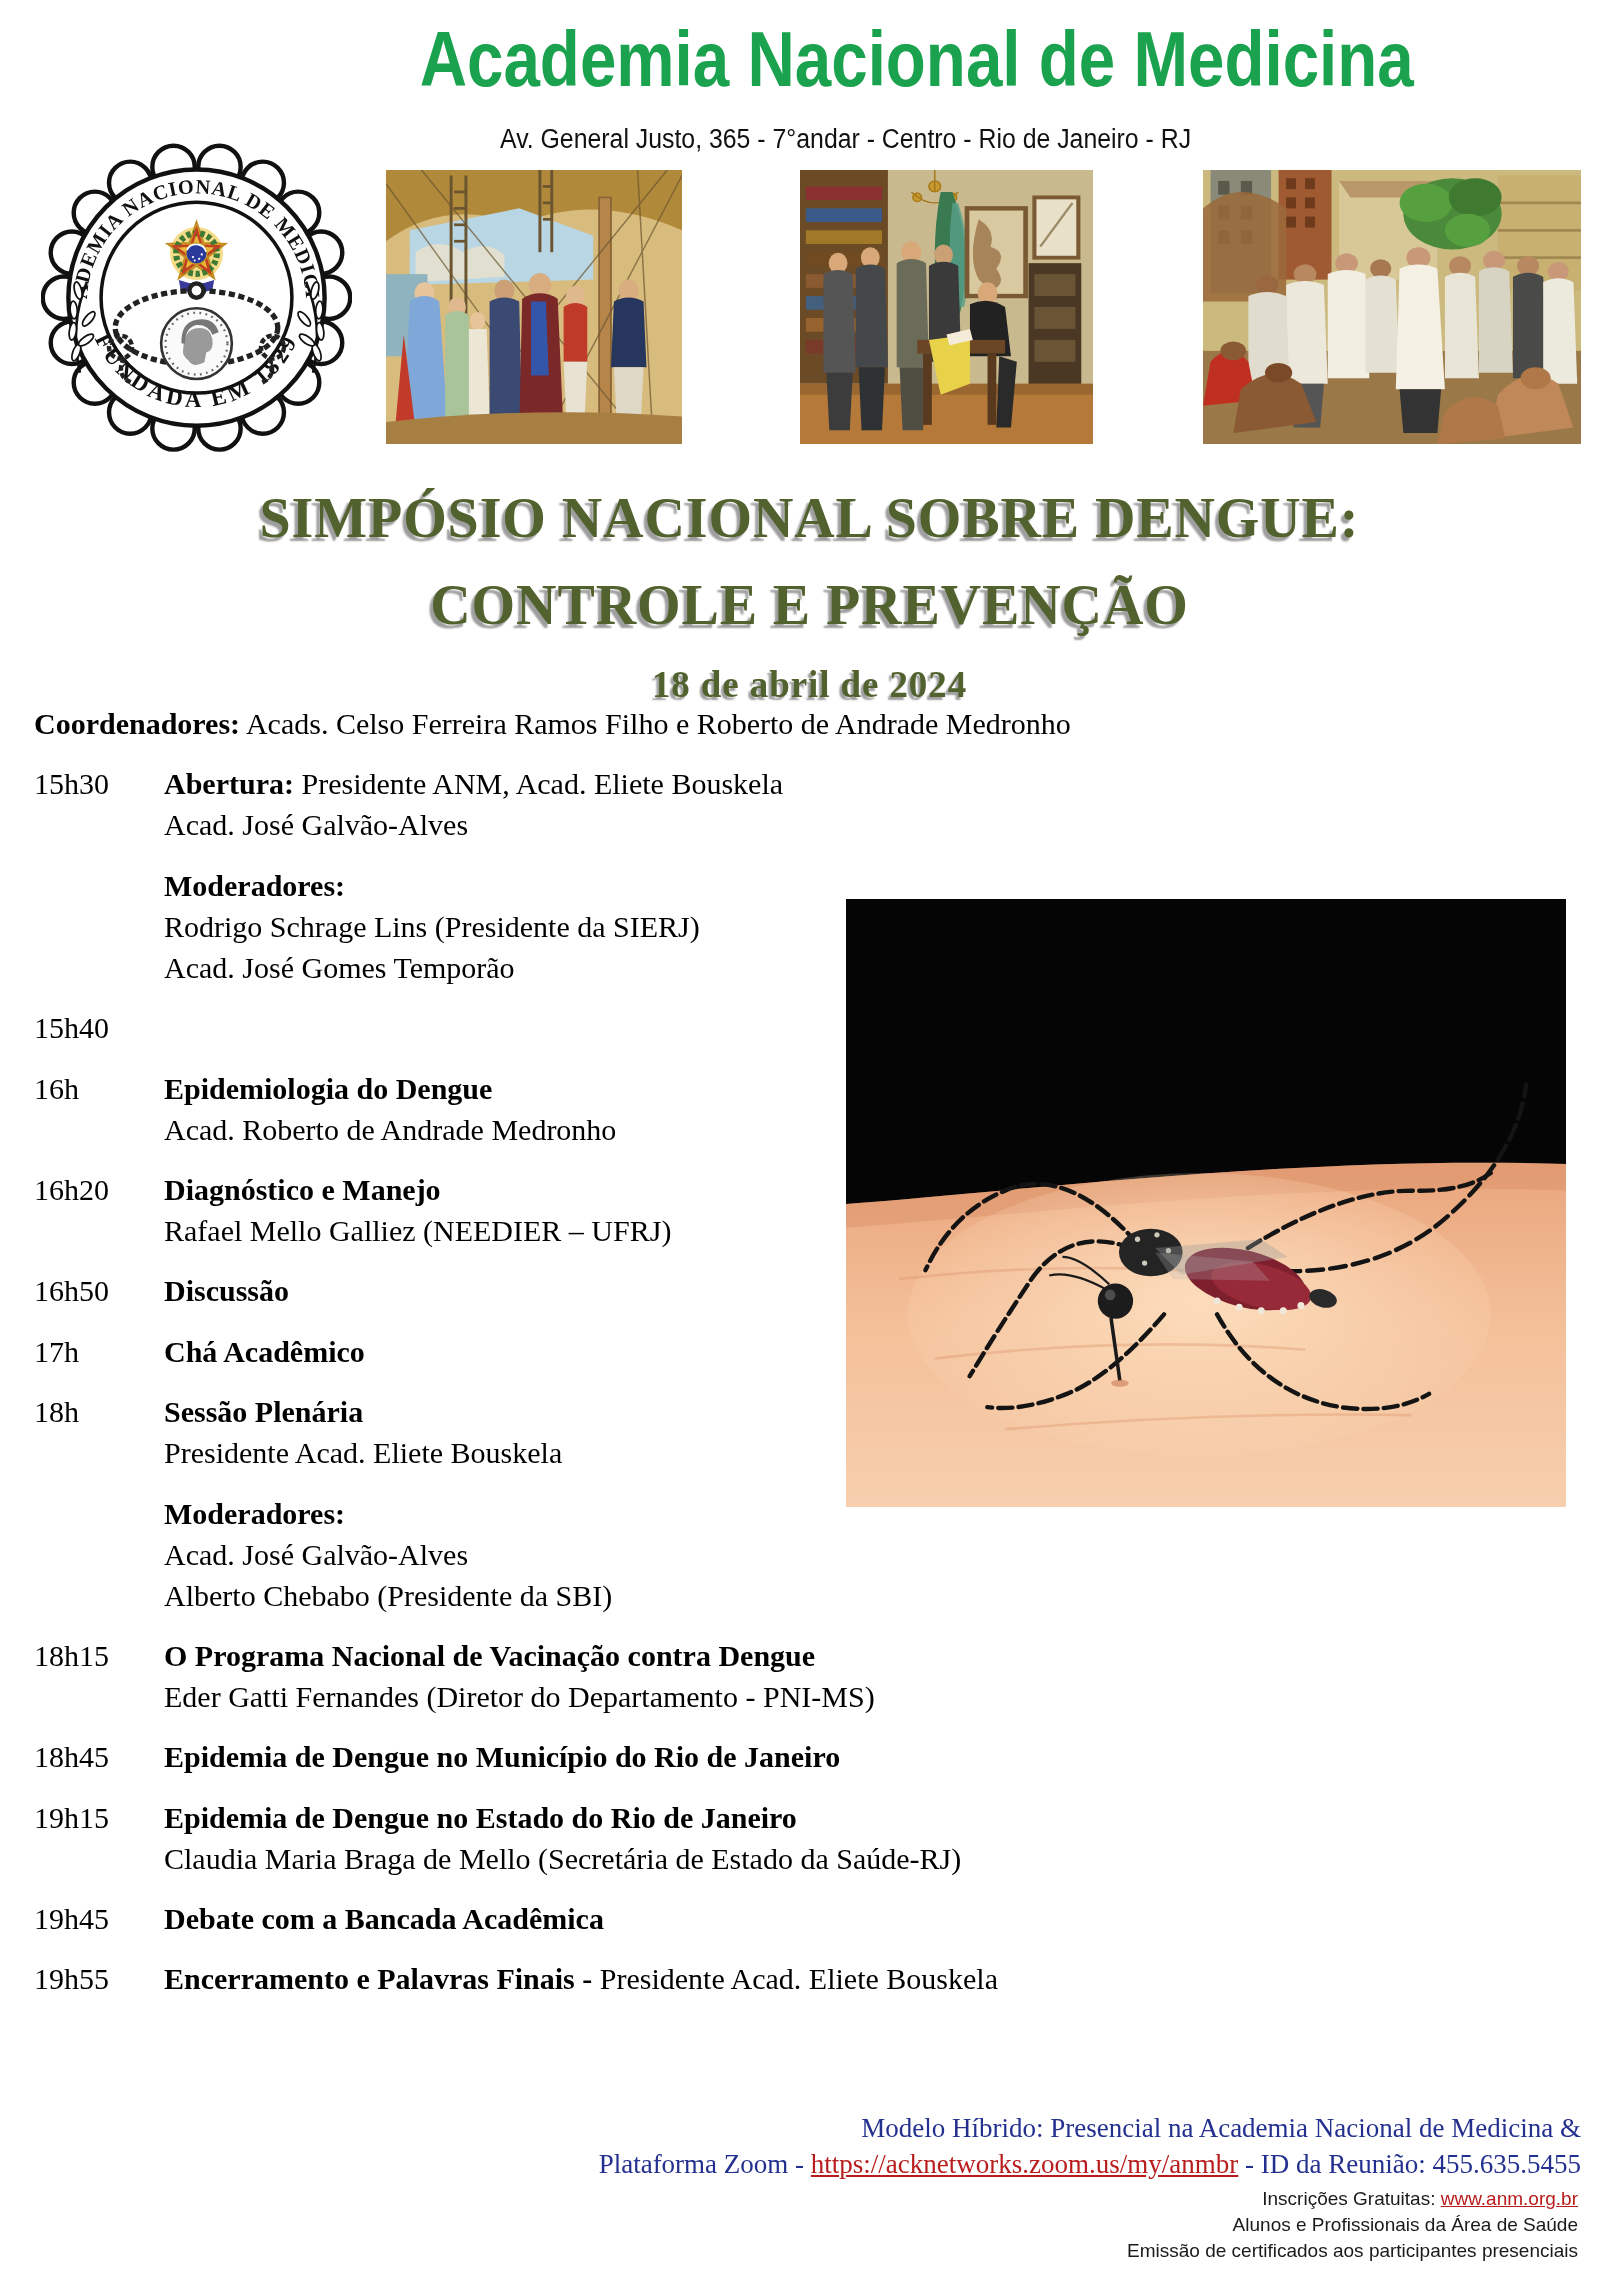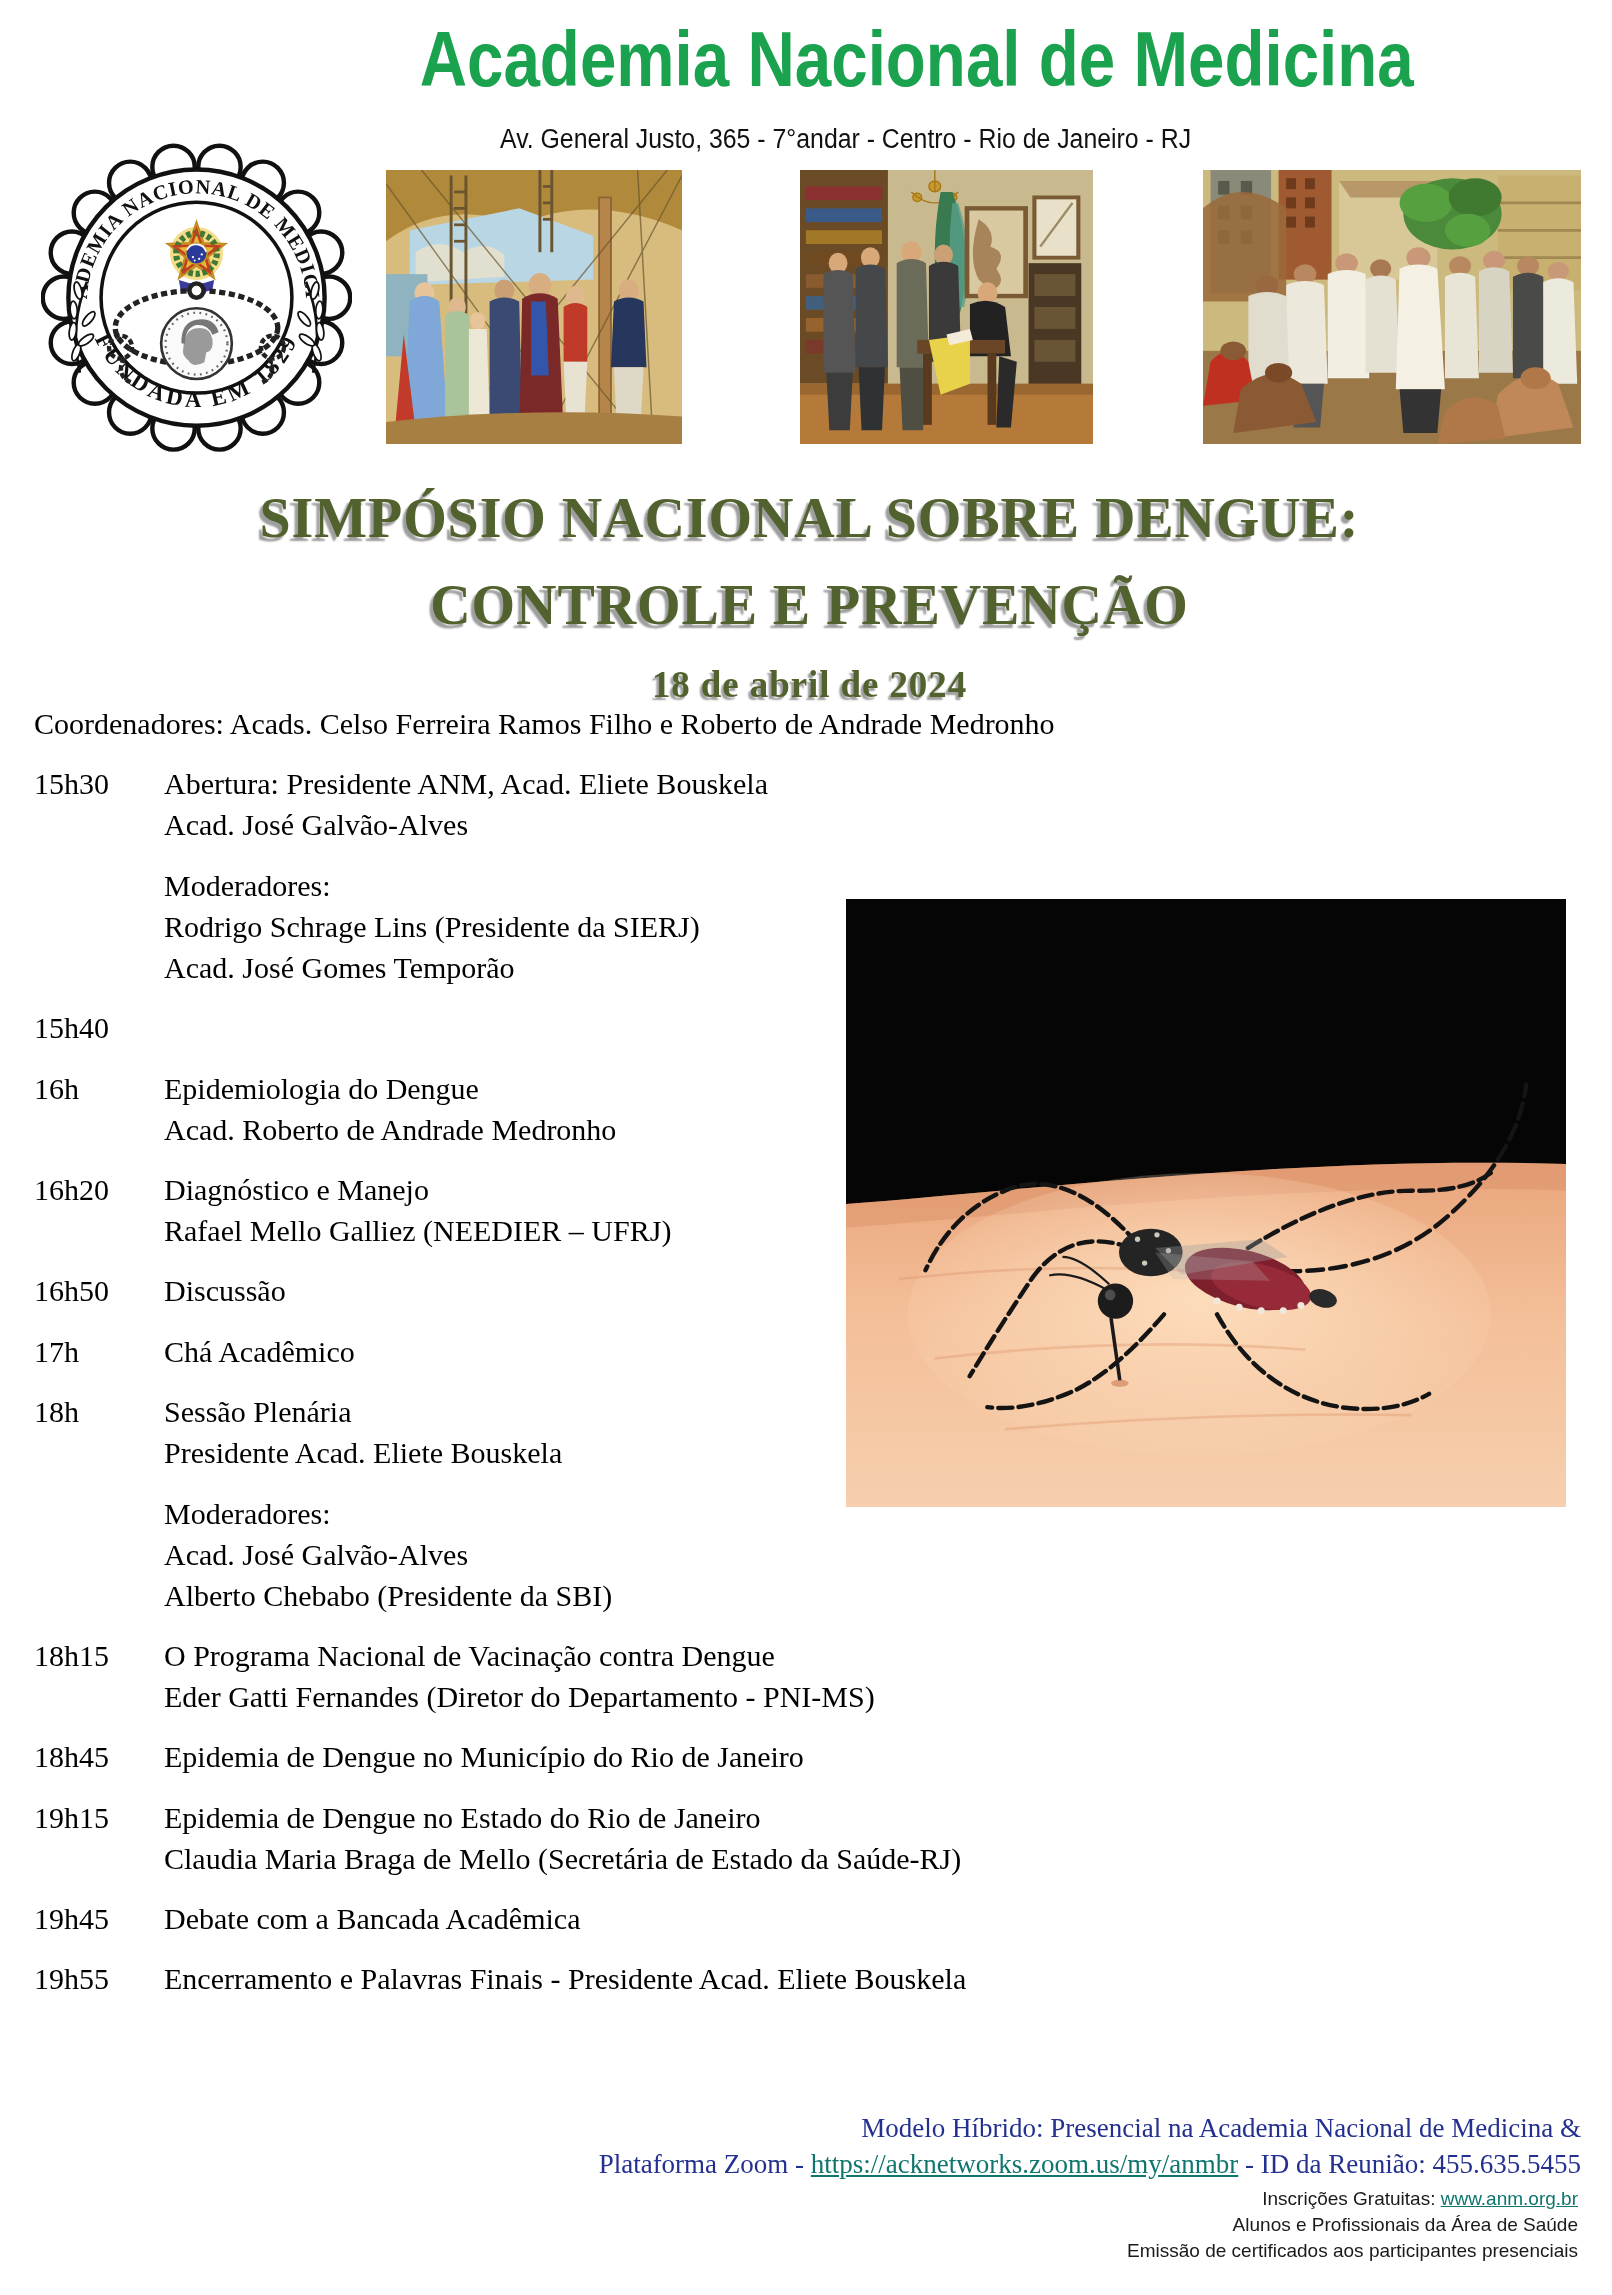--- a/index.html
+++ b/index.html
@@ -36,30 +36,30 @@
     font-size:37px;line-height:71px;letter-spacing:0.9px;
     text-shadow:-2.7px 2.7px 1.8px #9e9e9e;
   }
   
   .schedule{
     position:absolute;left:34px;top:703px;font-size:30px;line-height:41px;white-space:nowrap;
   }
   .blk{margin-bottom:19.4px;}
   .row{display:flex;}
   .row .t{width:130px;flex:none;font-weight:normal;}
-  .b{font-weight:normal;margin-top:22px;}
+  .b{font-weight:bold;margin-top:22px;}
   
   .photo{position:absolute;left:846px;top:899px;width:720px;height:608px;}
   .photo svg{width:100%;height:100%;display:block;}
   
   .footer-blue{
     position:absolute;top:2096px;right:32px;text-align:right;
     color:#23308f;font-size:27px;line-height:36px;white-space:nowrap;margin-top:14px;
   }
-  .link{color:#0f766e;text-decoration:underline;cursor:pointer;}
+  .link{color:#b91c1c;text-decoration:underline;cursor:pointer;}
   .footnote{
     position:absolute;top:2186px;right:35px;text-align:right;
     font-family:"Liberation Sans",sans-serif;font-size:19px;line-height:26px;
     color:#1a1a1a;white-space:nowrap;
   }
 </style>
 </head>
 <body>
 
 <div class="green-title">

